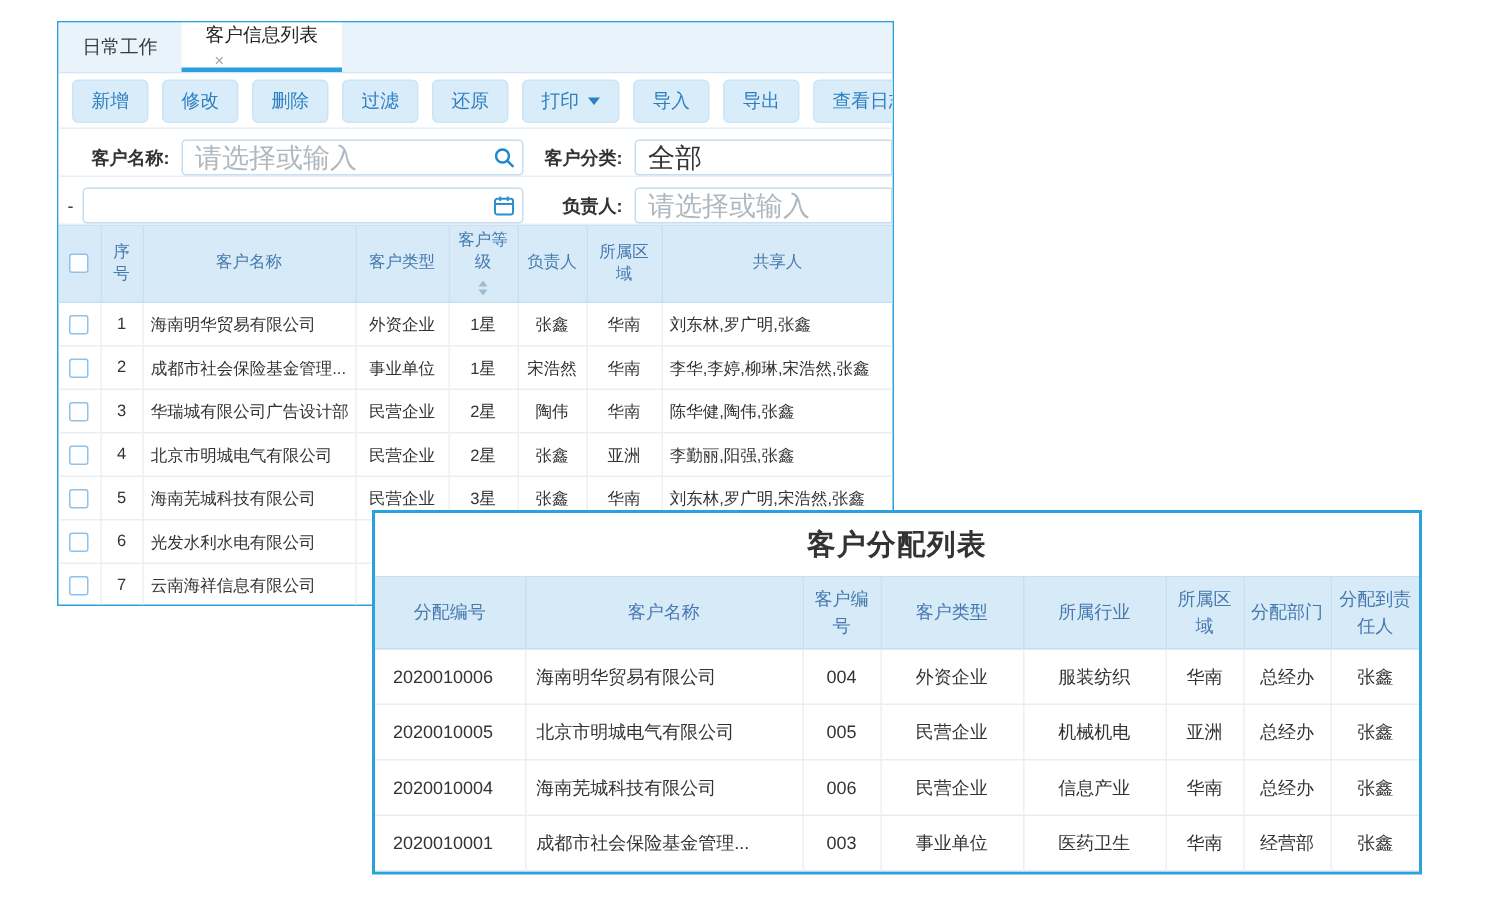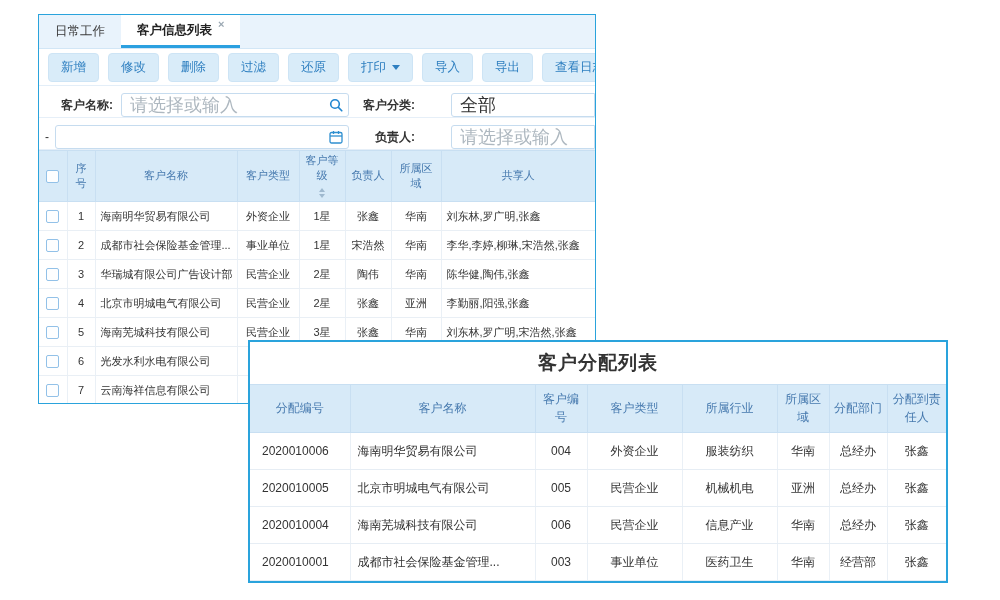--- a/index.html
+++ b/index.html
@@ -10,21 +10,21 @@
   *{box-sizing:border-box;margin:0;padding:0;}
   html,body{width:1000px;height:600px;background:#fff;overflow:hidden;}
   body{position:relative;font-family:"Liberation Sans","DejaVu Sans",sans-serif;color:var(--text);}
 
   
   .panel1{position:absolute;left:38px;top:14px;width:558px;height:390px;background:#fff;
     border:1px solid var(--panel-border);overflow:hidden;z-index:1;}
   .tabbar{height:34px;background:var(--tab-bar-bg);display:flex;align-items:stretch;
     border-bottom:1px solid #d2e6f6;}
   .tab{padding:0 16px;display:flex;align-items:center;font-size:12.5px;color:#3a3a3a;cursor:pointer;}
-  .tab.active{background:#fff;font-weight:bold;color:#222;border-bottom:3px solid var(--active-tab-underline);}
+  .tab.active{background:#fff;font-weight:normal;color:#222;border-bottom:3px solid var(--active-tab-underline);flex-direction:column;}
   .tab-close{font-size:11px;color:#9aa7b2;margin-left:6px;align-self:flex-start;margin-top:4px;line-height:1;}
 
   .toolbar{height:37px;display:flex;align-items:center;gap:9px;padding:0 9px;
     border-bottom:1px solid #e3eef8;background:#fff;}
   .tb-btn{background:var(--button-bg);color:var(--button-text);border:1px solid #cde4f5;
     border-radius:4px;font-size:12.5px;padding:5px 12px;display:flex;align-items:center;gap:6px;
     cursor:pointer;font-family:inherit;white-space:nowrap;}
   .caret{width:0;height:0;border-left:4px solid transparent;border-right:4px solid transparent;
     border-top:5px solid var(--button-text);}
 
@@ -32,21 +32,21 @@
   .f-left{width:310px;display:flex;align-items:center;padding-left:22px;flex-shrink:0;}
   .f-left.date{padding-left:6px;}
   .f-label{font-weight:bold;font-size:12px;color:#333;margin-right:8px;white-space:nowrap;}
   .dash{font-size:12px;color:#333;margin-right:6px;}
   .f-input{position:relative;flex:1;display:flex;align-items:center;}
   input.txt{width:100%;height:24px;border:1px solid #c6dcef;border-radius:3px;font-size:18px;
     padding:0 26px 0 8px;color:#333;font-family:inherit;outline:none;background:#fff;}
   input.txt::placeholder{color:#aeb8c0;}
   .f-right{flex:1;display:flex;align-items:center;min-width:0;}
   .f-right .f-label{width:66px;text-align:right;margin-right:8px;flex-shrink:0;}
-  .f-right input.txt{border-radius:3px 0 0 3px;padding-right:8px;margin-left:28px;}
+  .f-right input.txt{border-radius:3px 0 0 3px;padding-right:8px;}
   .icon-right{position:absolute;right:6px;top:50%;transform:translateY(-50%);display:flex;cursor:pointer;}
 
   table{width:100%;border-collapse:collapse;table-layout:fixed;}
   .t1{font-size:11px;}
   .t1 thead th{background:var(--header-bg);color:var(--header-text);font-weight:normal;
     border:1px solid #c8dff2;border-top:1px solid #c8dff2;height:50px;padding:2px 3px;
     text-align:center;line-height:1.4;}
   .t1 thead th:first-child,.t1 tbody td:first-child{border-left:none;}
   .t1 thead th:last-child,.t1 tbody td:last-child{border-right:none;}
   .t1 tbody td{height:29px;border-bottom:1px solid #e9eff5;border-right:1px solid #eaf0f6;

